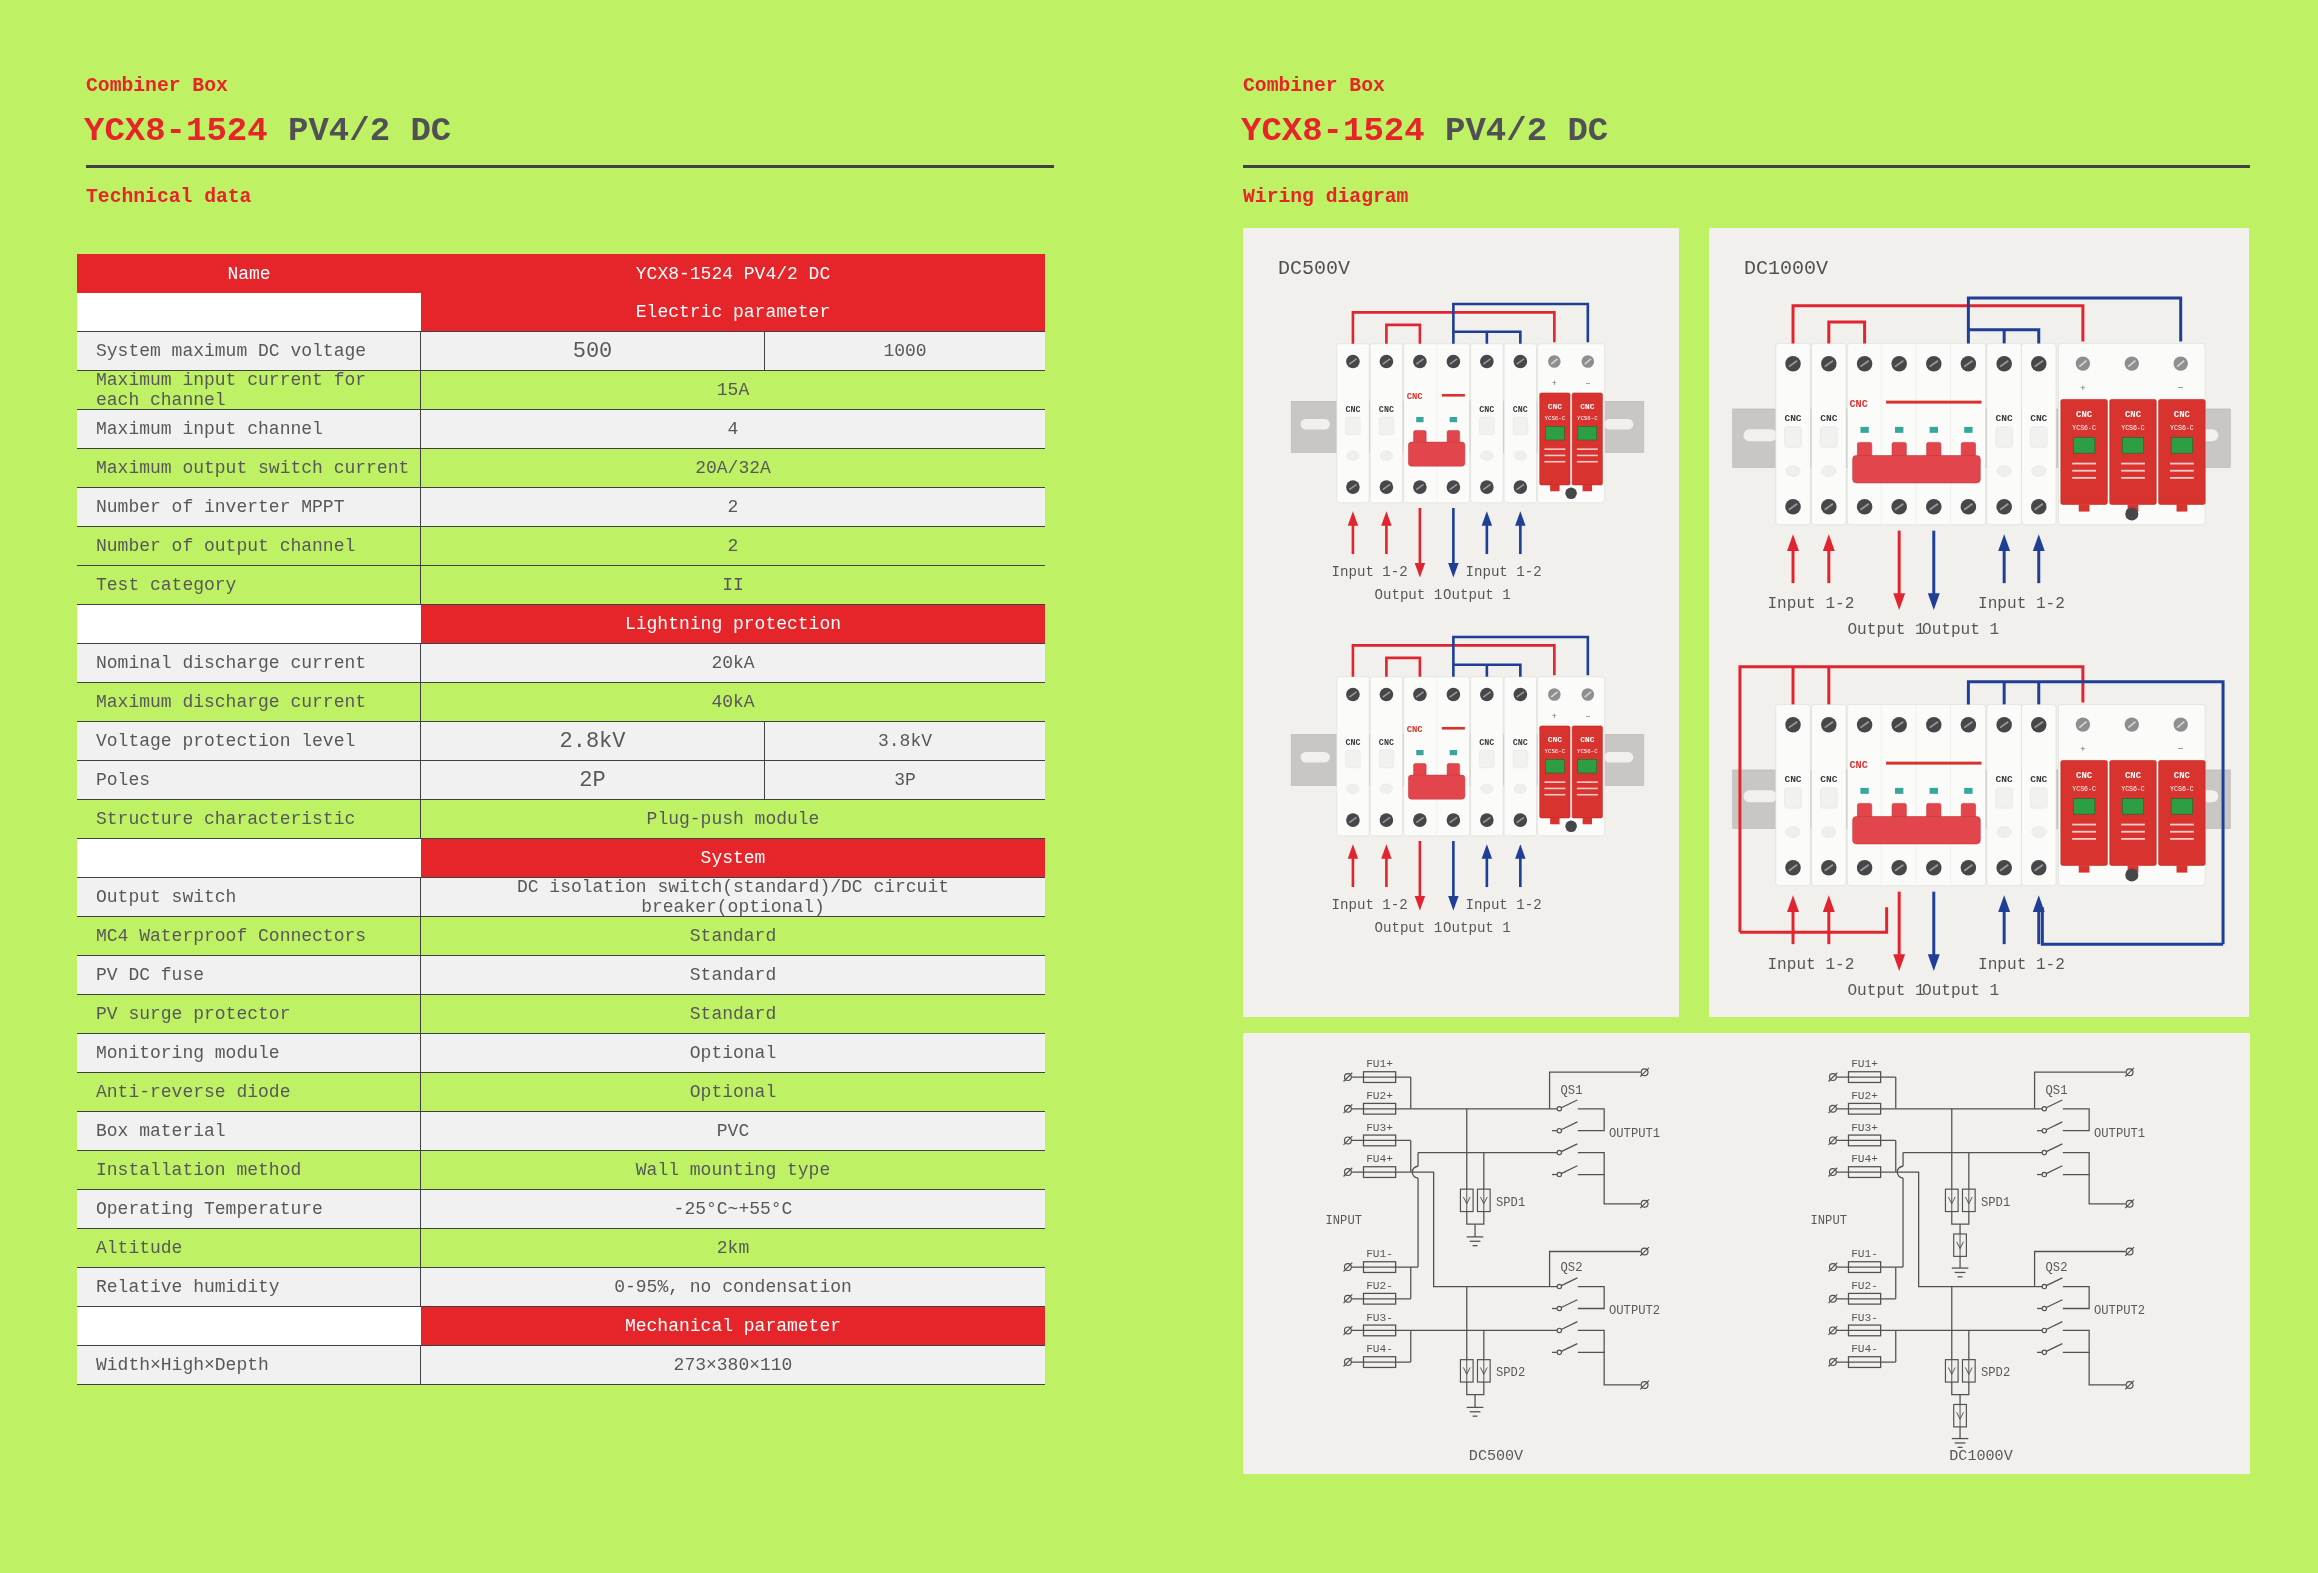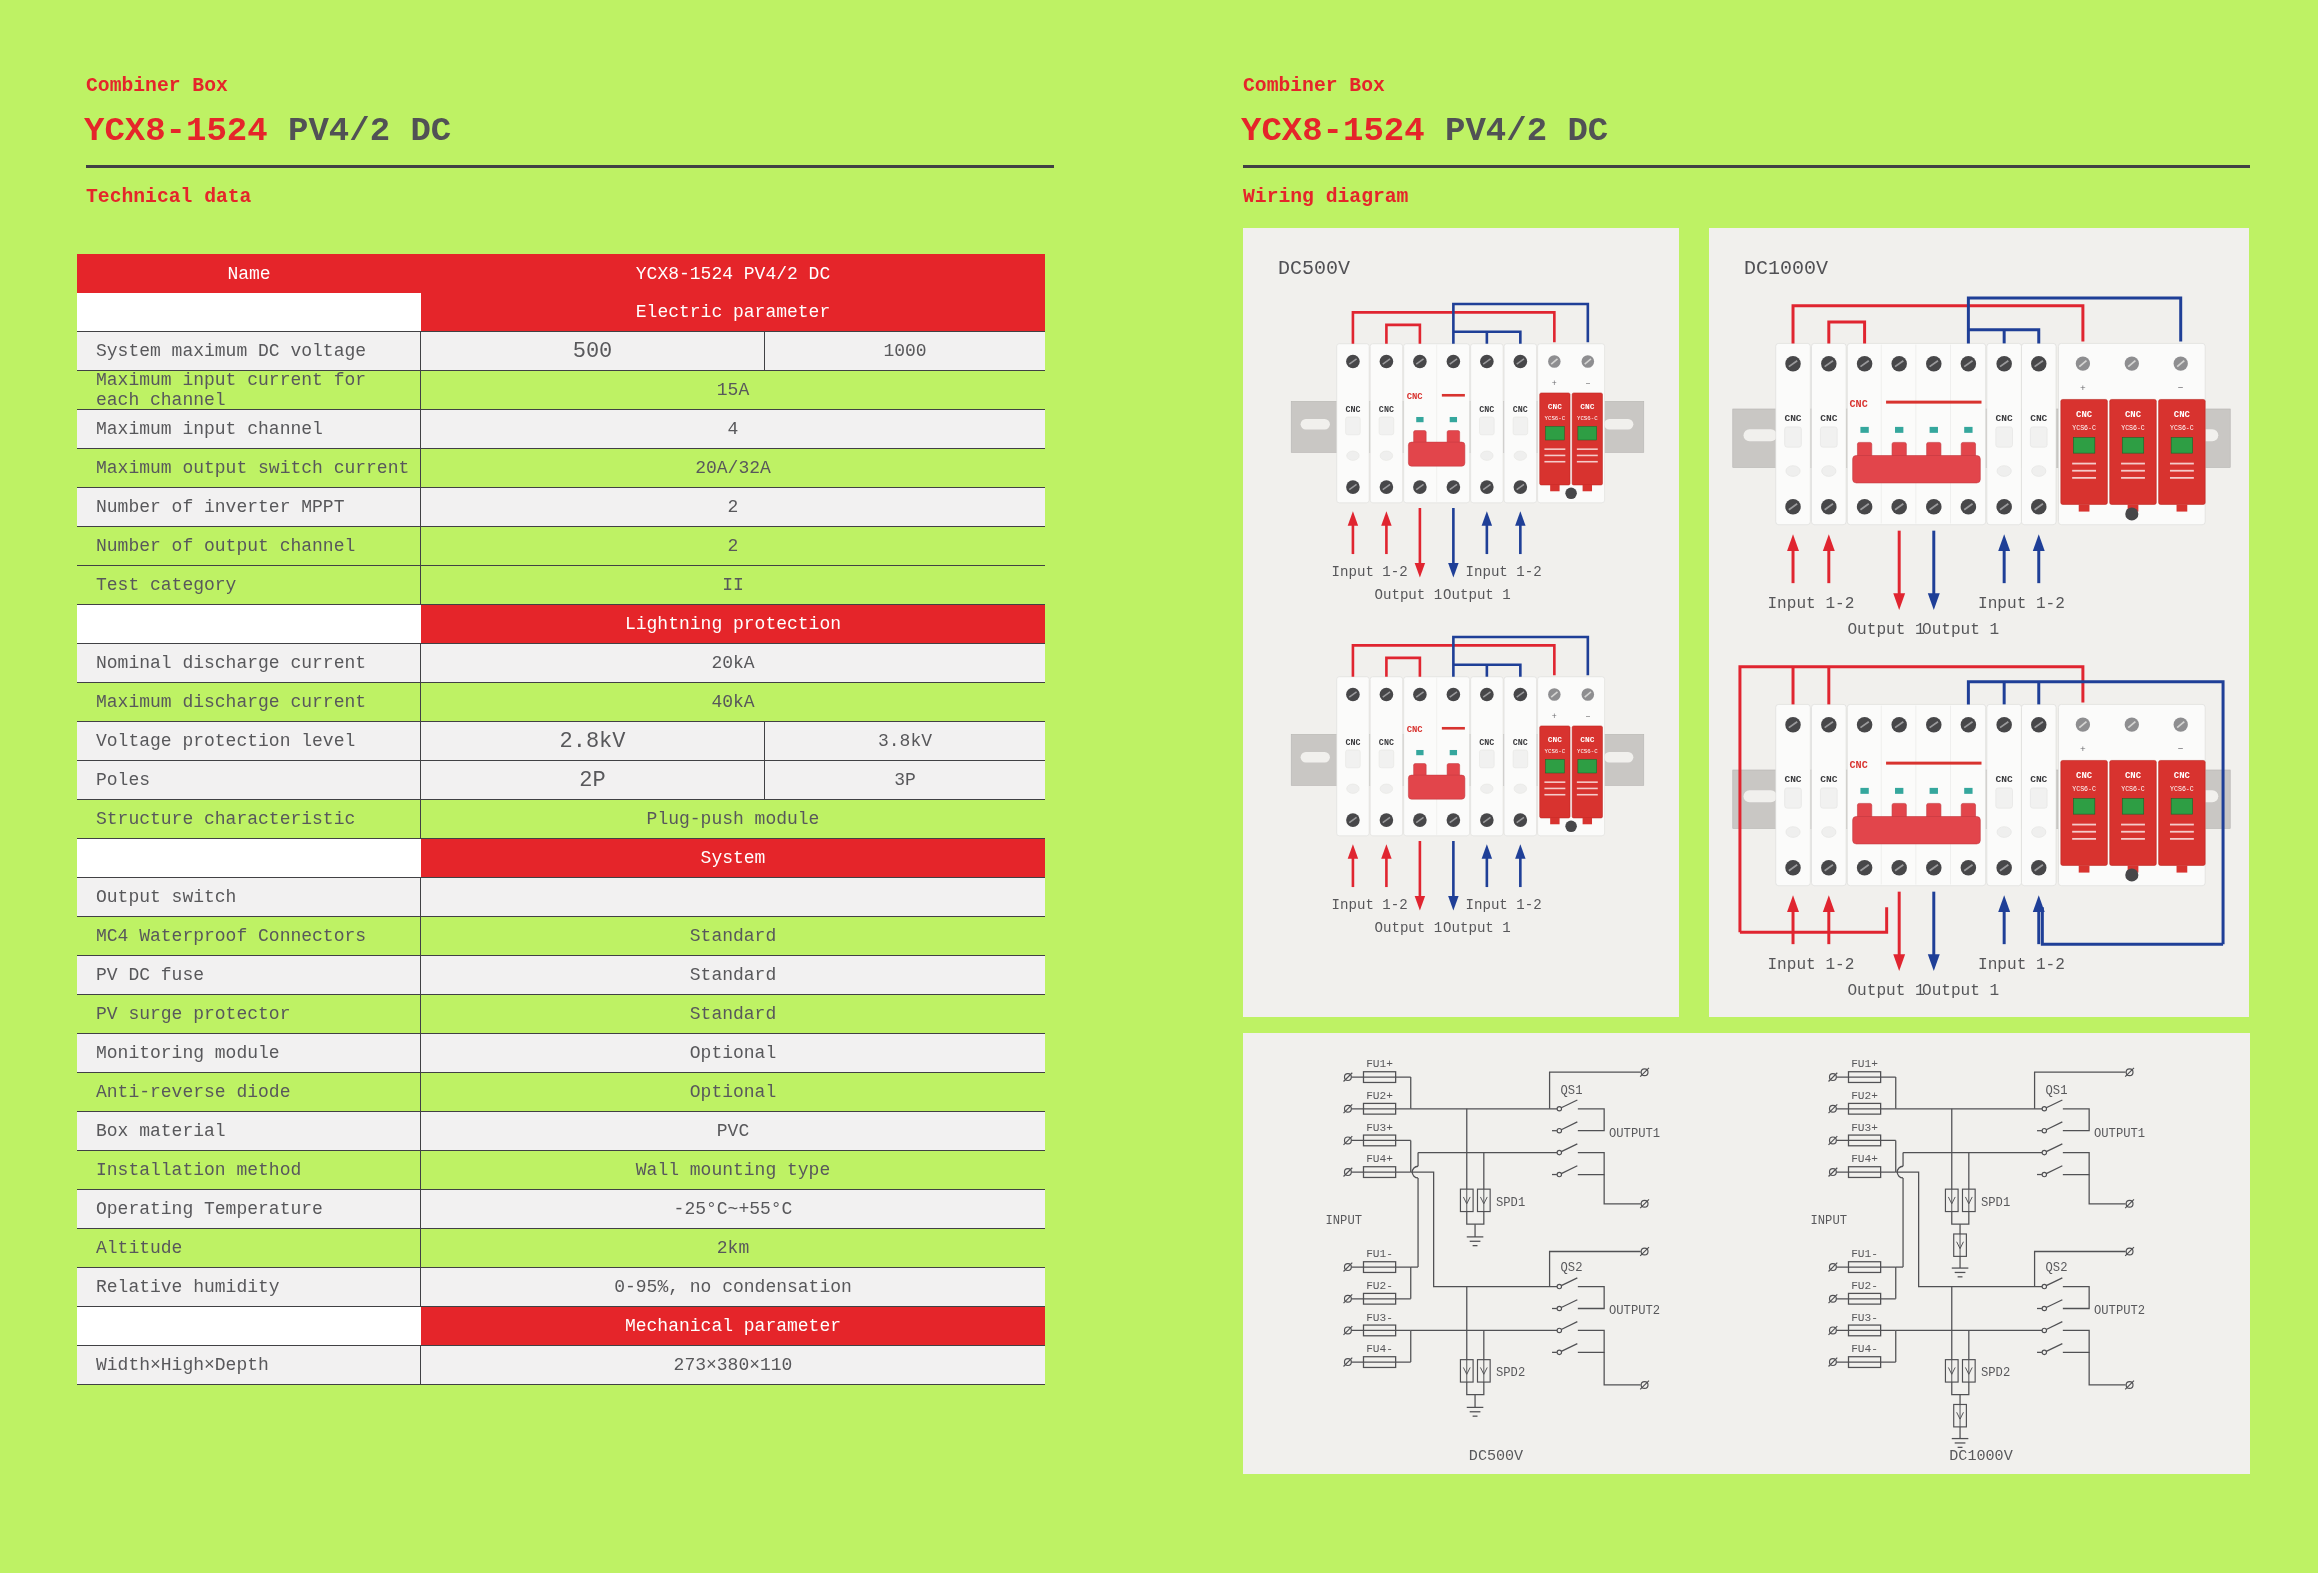--- a/index.html
+++ b/index.html
@@ -135,20 +135,23 @@
         <div class="tr">
           <div class="val">Plug-push module</div>
         </div>
       </div>
       <div class="trow">
         <div class="tl blank"></div>
         <div class="tr cell-red">System</div>
       </div>
       <div class="trow shade">
         <div class="tl lbl">Output switch</div>
+        <div class="tr">
+          <div class="val">DC isolation switch(standard)/DC circuit breaker(optional)</div>
+        </div>
       </div>
       <div class="trow">
         <div class="tl lbl">MC4 Waterproof Connectors</div>
         <div class="tr">
           <div class="val">Standard</div>
         </div>
       </div>
       <div class="trow shade">
         <div class="tl lbl">PV DC fuse</div>
         <div class="tr">

